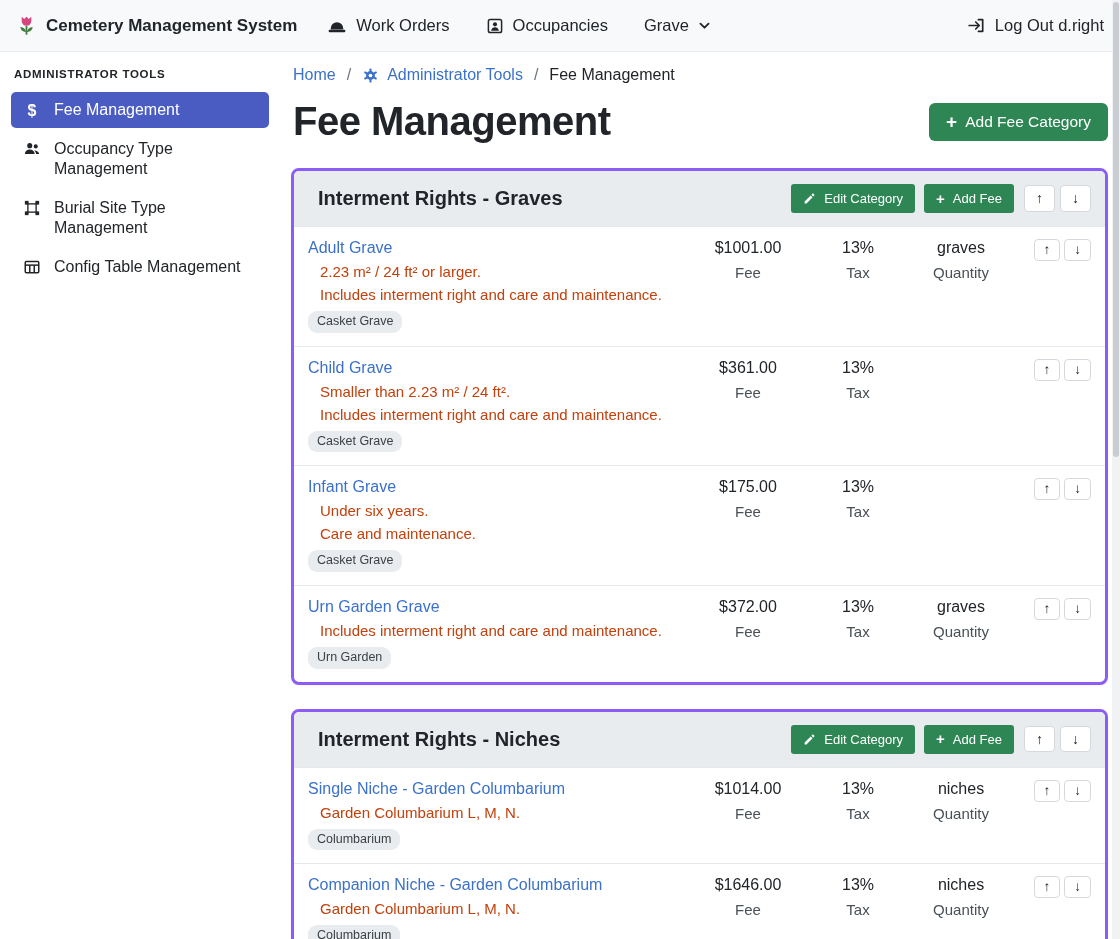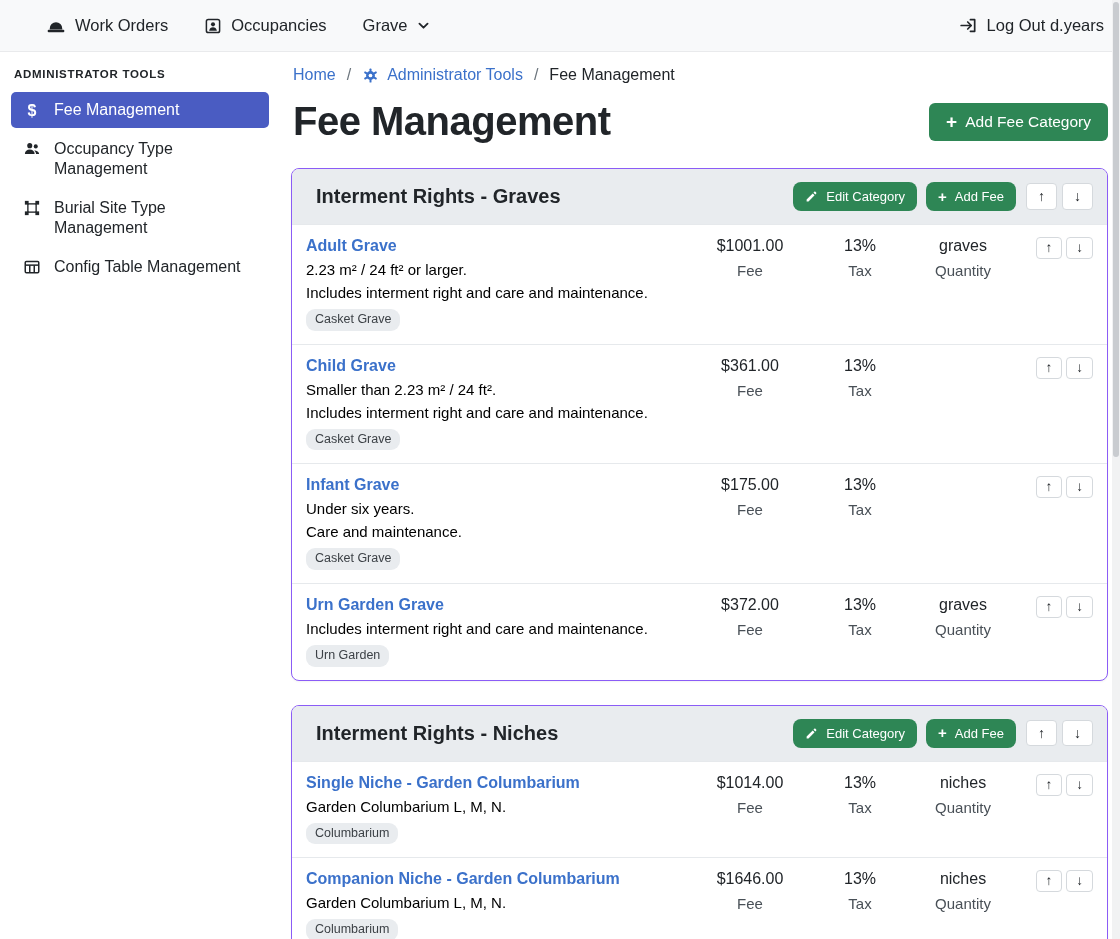--- a/index.html
+++ b/index.html
@@ -55,31 +55,31 @@
   .breadcrumb { display: flex; align-items: center; gap: 11px; font-size: 16px; padding-left: 2px; }
   .bc-link { color: var(--link-blue); display: flex; align-items: center; gap: 8px; cursor: pointer; }
   .bc-sep { color: #6c757d; }
   .bc-current { color: #212529; }
 
   .title-row { display: flex; align-items: center; justify-content: space-between; margin-top: 15px; padding-left: 2px; }
   h1.page-title { font-size: 40px; font-weight: 600; letter-spacing: -.5px; }
 
   .btn-green {
     background: var(--accent-green); color: #fff; border: none;
-    display: inline-flex; align-items: center; gap: 8px; border-radius: 8px;
+    display: inline-flex; align-items: center; gap: 8px; border-radius: 3px;
   }
   .btn-lg { font-size: 15.5px; padding: 10px 17px; border-radius: 6px; }
   .btn-sm { font-size: 13px; padding: 7px 12px; }
   .bicon { display: inline-flex; align-items: center; }
   .plus-lg { font-size: 19px; font-weight: 700; line-height: .9; }
   .plus-sm { font-size: 15px; font-weight: 700; line-height: .9; }
 
   
   .card {
-    border: 1px solid #8b5cf6; border-radius: 8px; margin-top: 24px;
+    border: 3px solid #8b5cf6; border-radius: 8px; margin-top: 24px;
     box-shadow: 0 1px 2px rgba(0,0,0,.05); overflow: hidden; background: #fff;
   }
   .card-header {
     background: #e9ecef; padding: 13px 14px;
     display: flex; align-items: center;
   }
   .card-title { font-size: 20px; font-weight: 700; flex: 1; padding-left: 10px; color: #212529; }
   .header-actions { display: flex; align-items: center; gap: 9px; }
   .arrow-group { display: flex; gap: 5px; margin-left: 1px; }
   .arrow-btn {
@@ -88,22 +88,22 @@
   }
   .arrow-btn.sm { padding: 2px 9px; font-size: 13.5px; }
 
   .fee-row {
     display: grid;
     grid-template-columns: 1fr 118px 102px 104px 78px;
     align-items: start;
     padding: 12px 14px 13px 14px;
     border-top: 1px solid #e6e9ec;
   }
-  .fee-name { font-size: 16px; font-weight: 700; color: var(--link-blue); cursor: pointer; }
-  .fee-desc { font-size: 15px; margin-top: 6px; color: #000000; }
+  .fee-name { font-size: 16px; font-weight: 400; color: var(--link-blue); cursor: pointer; }
+  .fee-desc { font-size: 15px; margin-top: 6px; color: #c2410c; margin-left: 12px; }
   .badge-wrap { margin-top: 8px; }
   .badge {
     display: inline-block; background: #e9ecef; color: #3c4146;
     font-size: 12.5px; padding: 3px 9px; border-radius: 9px; line-height: 1.25;
   }
   .fee-col { text-align: center; }
   .fee-val { font-size: 16px; color: #212529; }
   .fee-lbl { font-size: 15px; color: #495057; margin-top: 7px; }
   .fee-arrows { display: flex; gap: 4px; justify-content: flex-end; }
 
@@ -114,20 +114,31 @@
   }
   .scroll-thumb {
     position: absolute; top: 2px; left: 1px; width: 6px; height: 455px;
     background: #c9ccd0; border-radius: 3px;
   }
 </style>
 </head>
 <body>
 
 <nav class="topbar">
+  <div class="brand">
+    <span class="nicon">
+      <svg width="21" height="24" viewBox="0 0 24 26">
+        <path d="M6.5 2.5v4.8a5.5 5.5 0 0 0 11 0V2.5l-2.9 2.6L12 2.3 9.4 5.1z" fill="#d6467e"></path>
+        <path d="M12 13v10" stroke="#3f7d3f" stroke-width="2" fill="none"></path>
+        <path d="M11.5 20c-4.2-.4-6.4-2.8-6.6-5.8 3.8.3 6 2.4 6.6 5.8z" fill="#3f7d3f"></path>
+        <path d="M12.5 20c4.2-.4 6.4-2.8 6.6-5.8-3.8.3-6 2.4-6.6 5.8z" fill="#3f7d3f"></path>
+      </svg>
+    </span>
+    <span>Cemetery Management System</span>
+  </div>
 
   <div class="nav-links">
     <a class="nav-link">
       <span class="nicon">
         <svg width="20" height="17" viewBox="0 0 24 20" fill="currentColor">
           <path d="M4.5 13.5a7.5 7.5 0 0 1 15 0v1.2h-15z"></path>
           <rect x="2" y="15.2" width="20" height="3" rx="1.2"></rect>
         </svg>
       </span>
       <span>Work Orders</span>
@@ -157,21 +168,21 @@
   <a class="logout">
     <span class="nicon">
       <svg width="19" height="17" viewBox="0 0 24 22">
         <g fill="none" stroke="currentColor" stroke-width="2.2" stroke-linecap="round" stroke-linejoin="round">
           <path d="M14.5 3.5h5.5v15h-5.5"></path>
           <path d="M2.5 11h12.5"></path>
           <path d="M11 6.5l4.5 4.5-4.5 4.5"></path>
         </g>
       </svg>
     </span>
-    <span>Log Out d.years</span>
+    <span>Log Out d.right</span>
   </a>
 </nav>
 
 <div class="layout">
 
   <aside class="sidebar">
     <div class="side-heading">ADMINISTRATOR TOOLS</div>
     <div>
         <div class="side-item active">
           <span class="icon">

